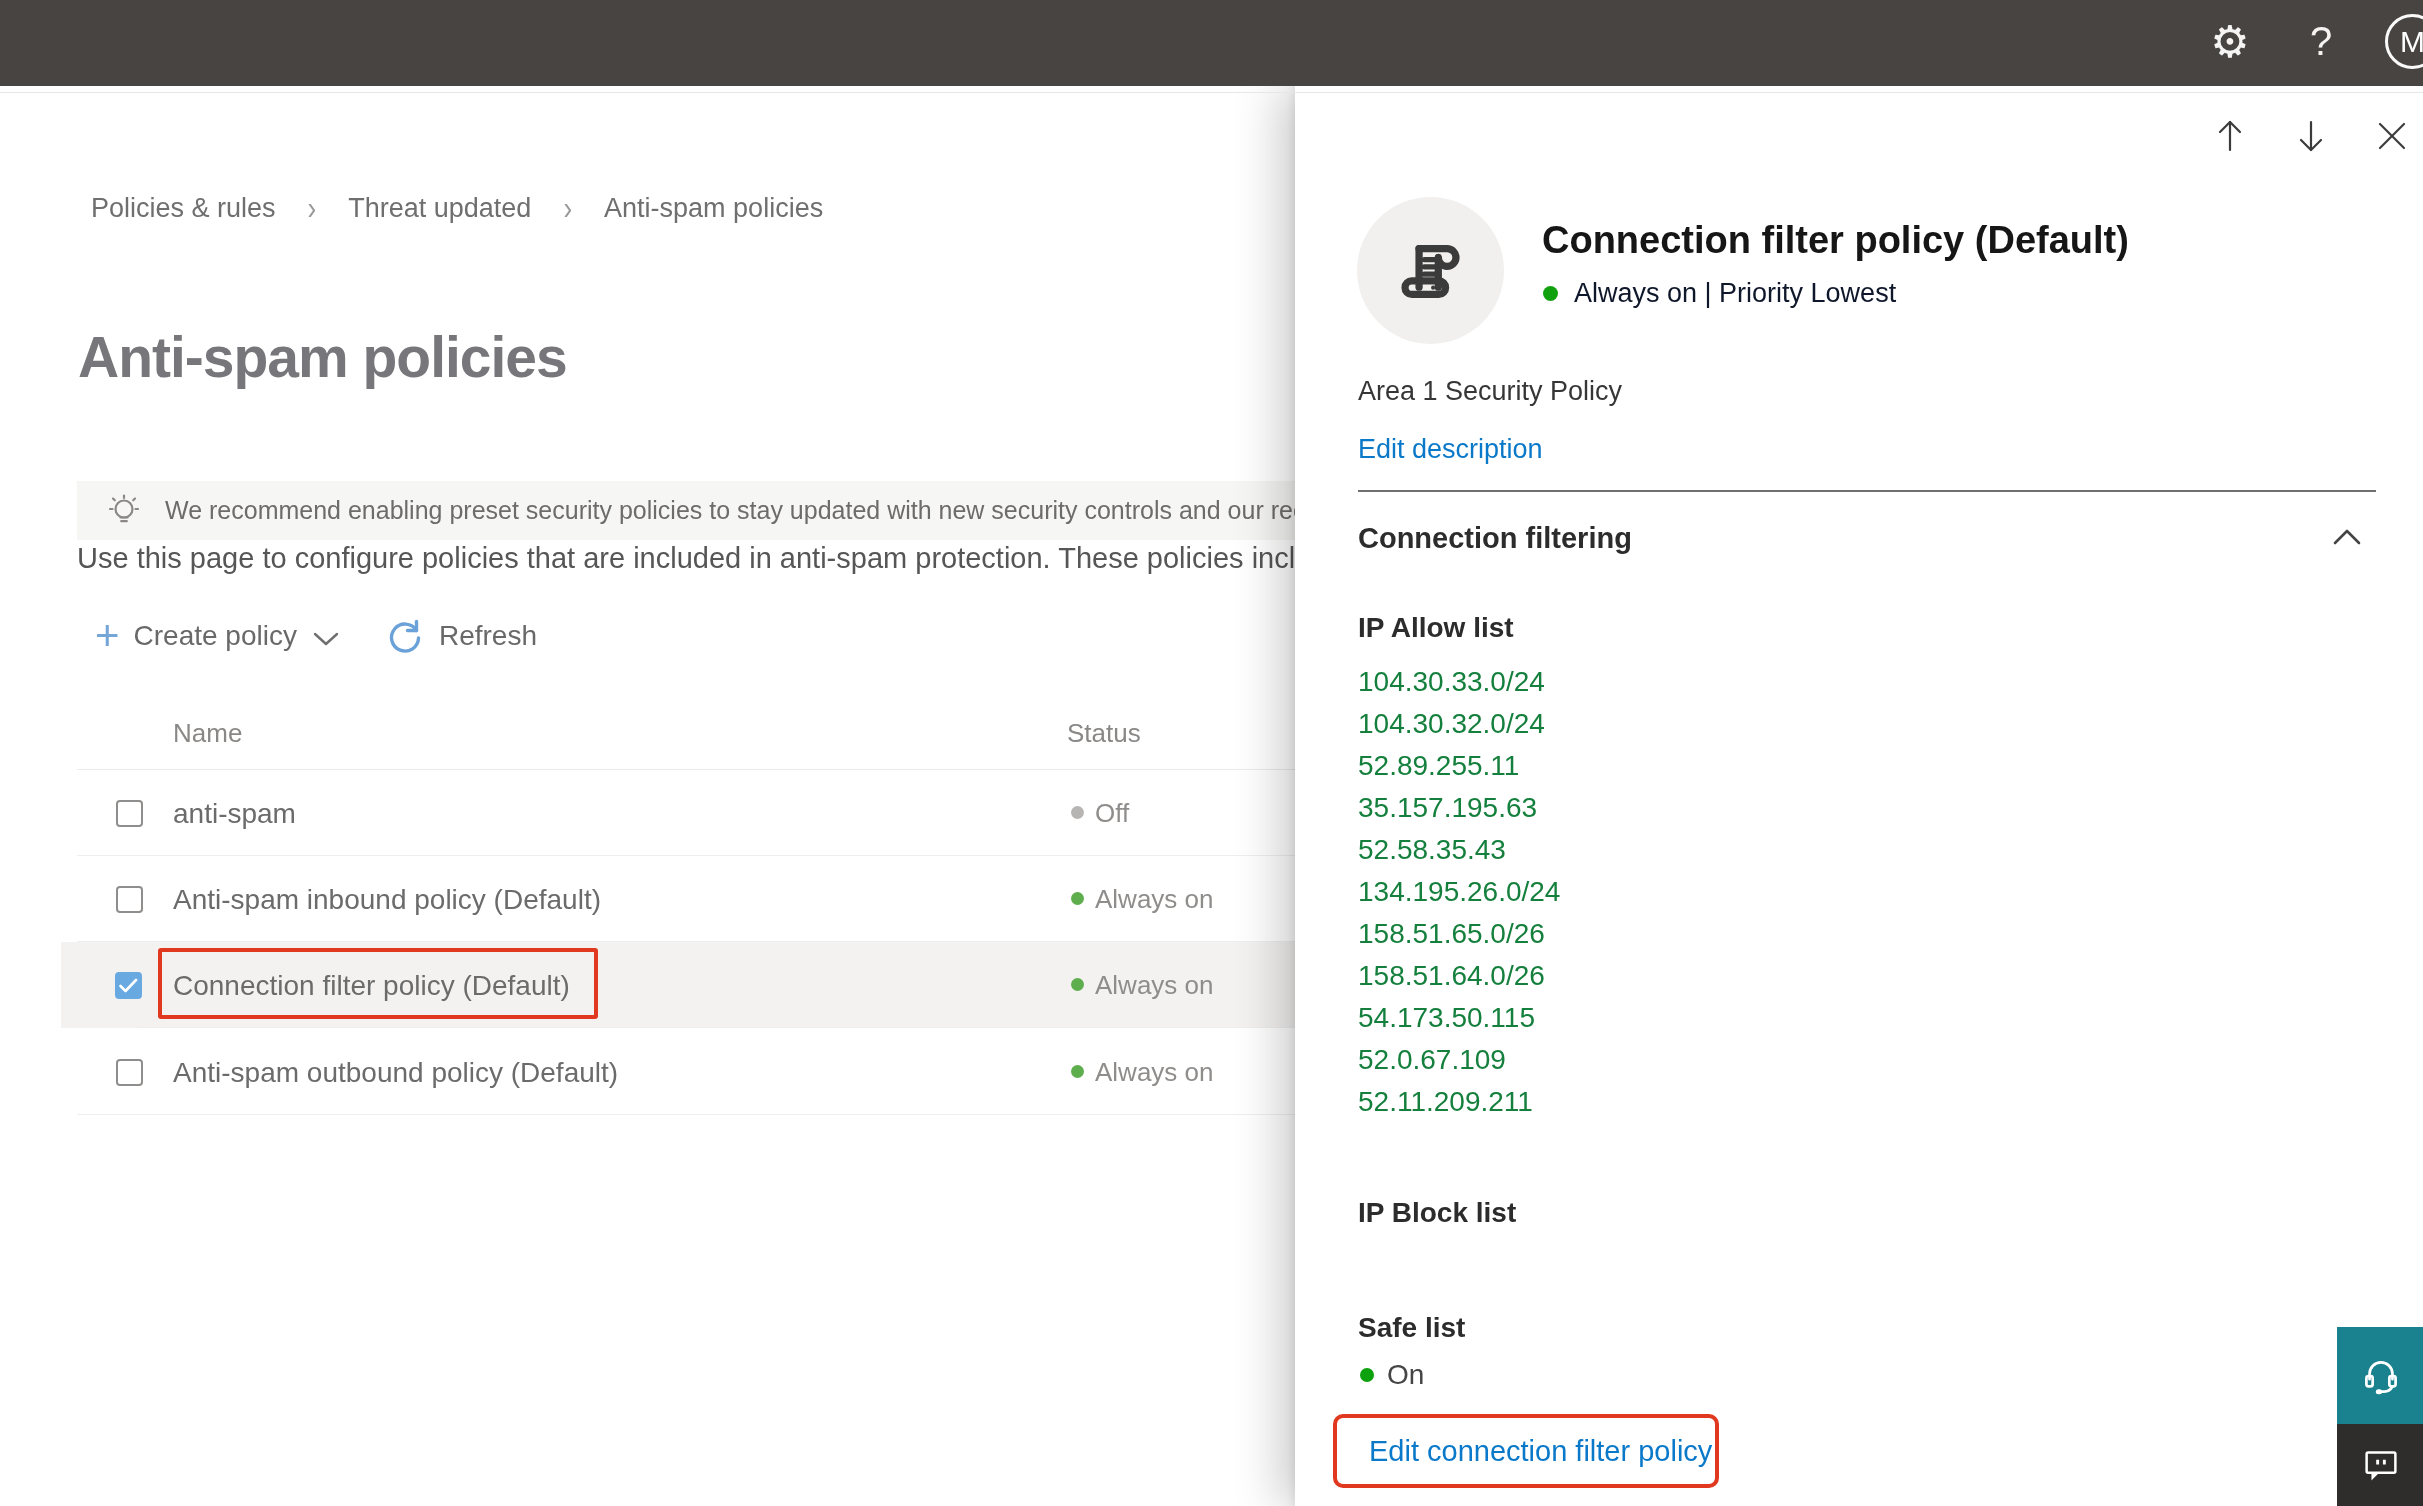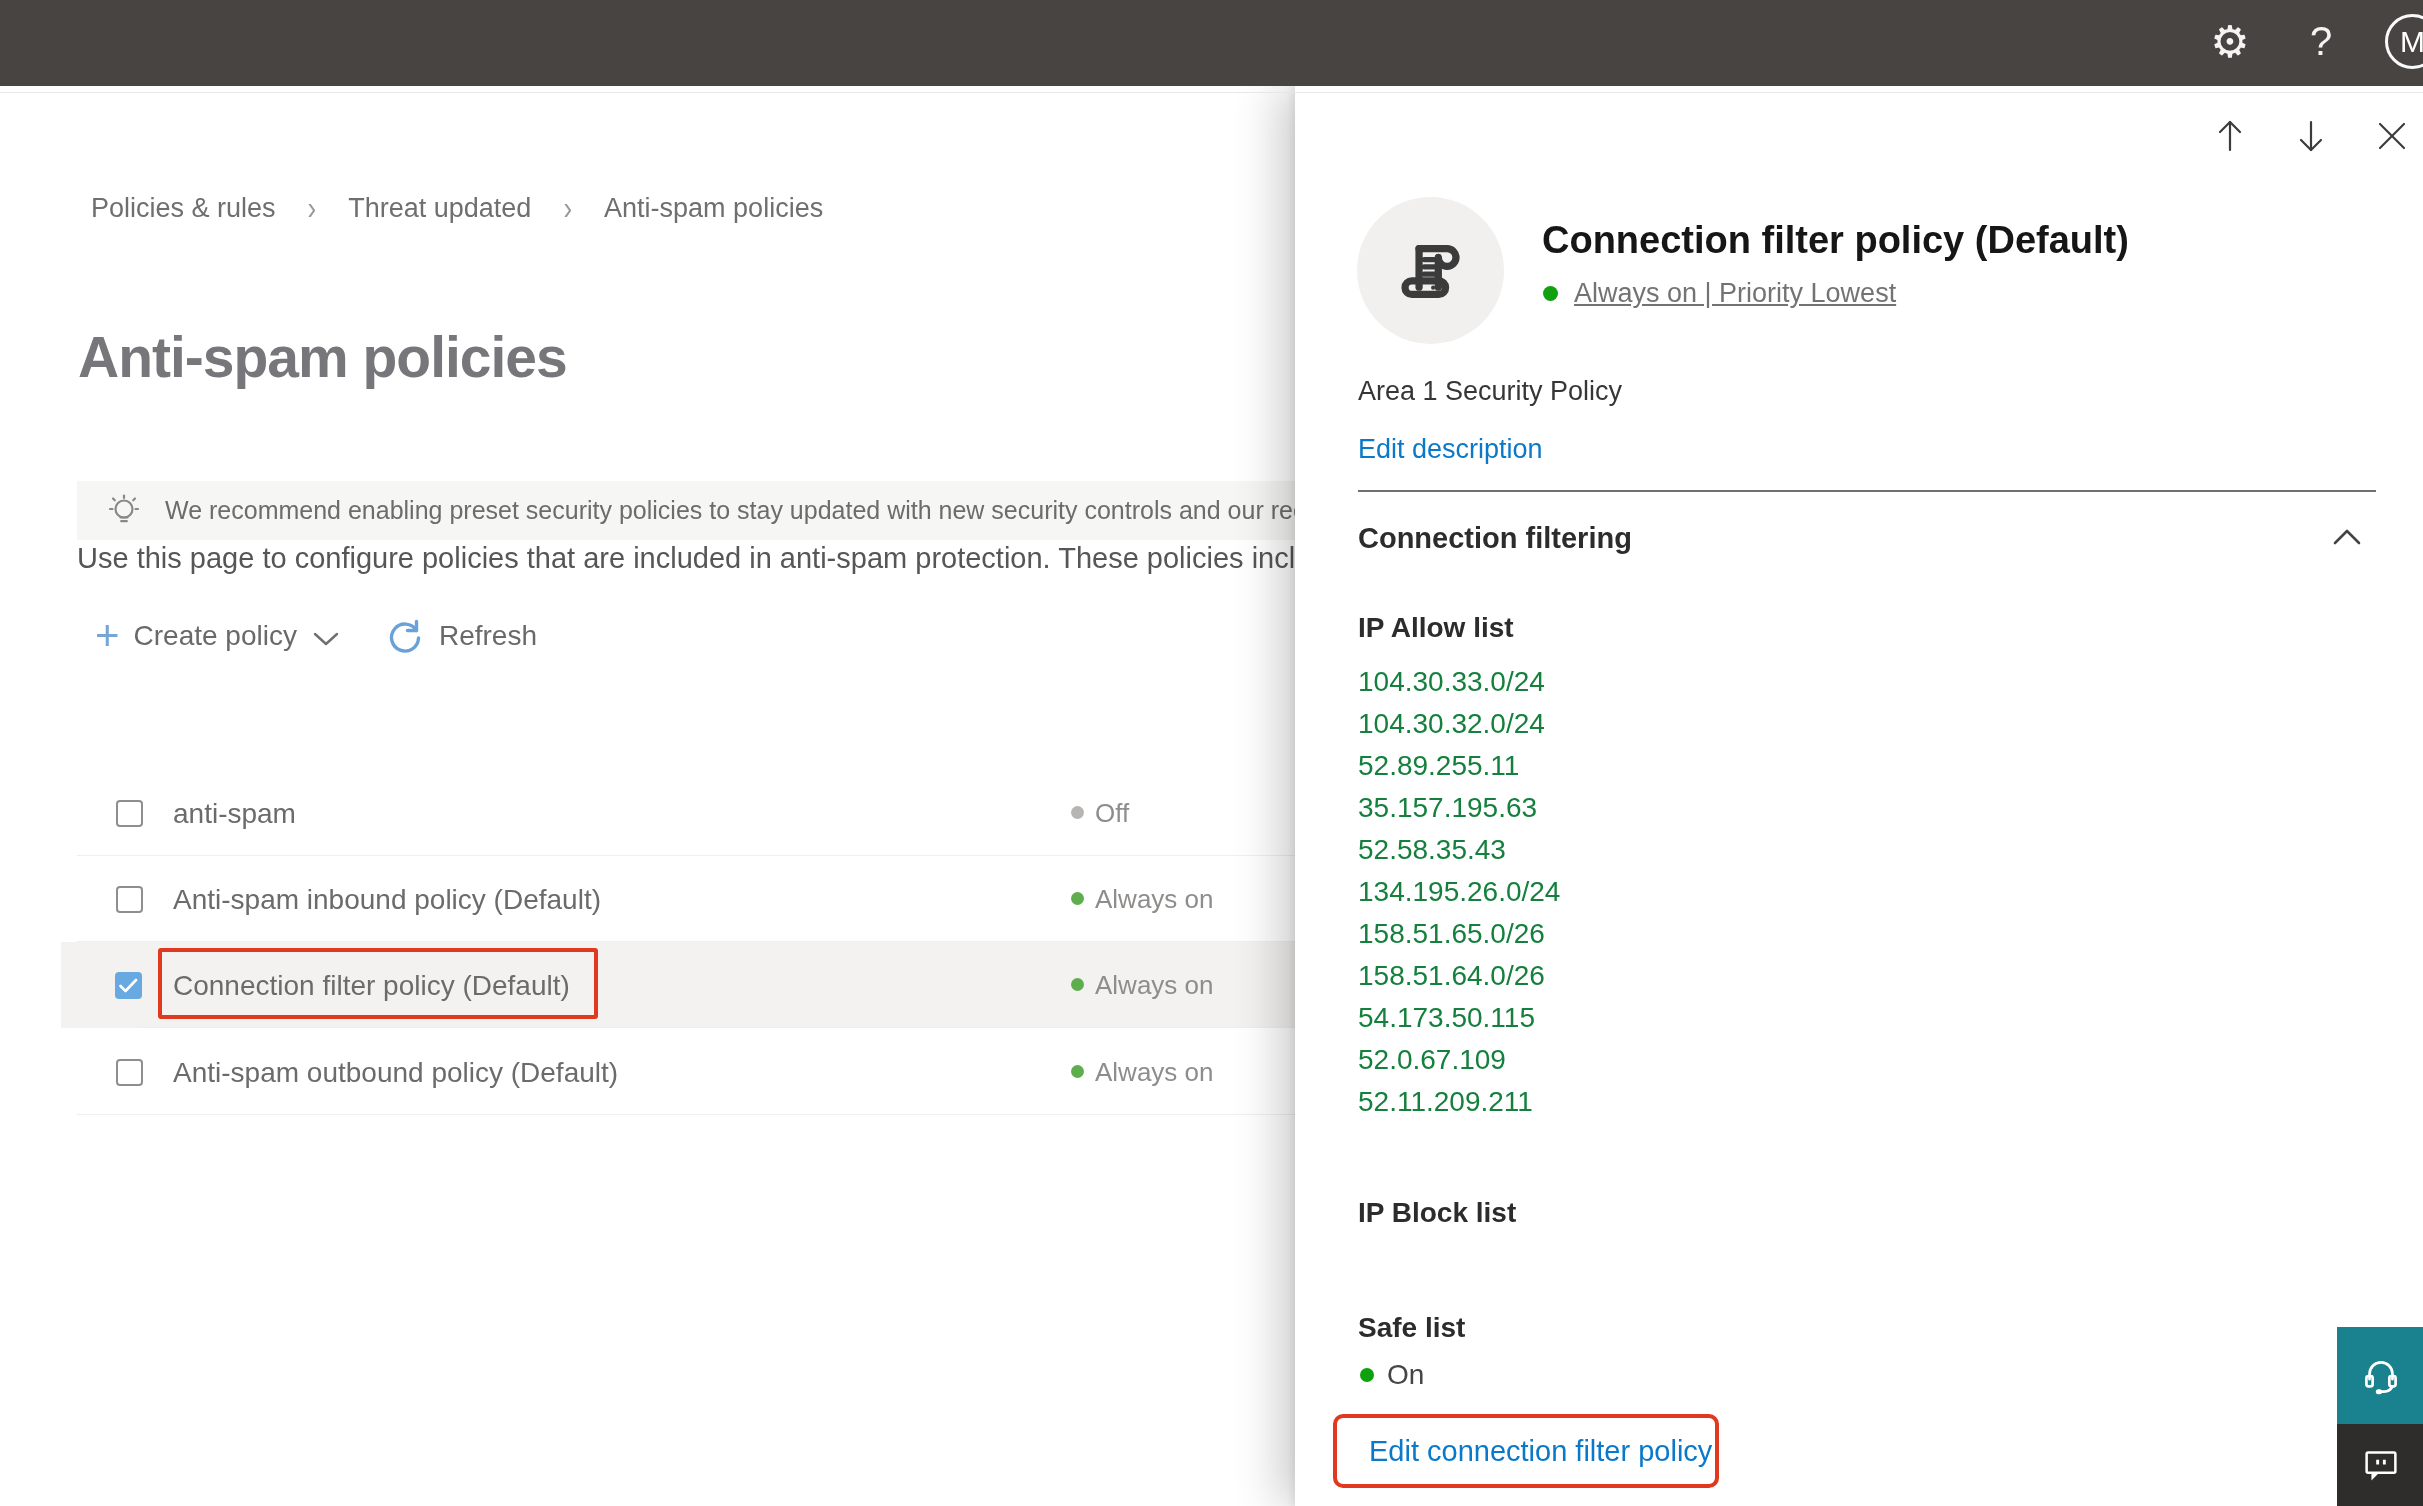--- a/index.html
+++ b/index.html
@@ -74,21 +74,21 @@
            box-shadow:-16px 0 44px rgba(0,0,0,0.20), -2px 0 8px rgba(0,0,0,0.08); }
 
   .panel-nav { position:absolute; top:32px; left:917px; display:flex; gap:45px; }
   .panel-nav .nav-ico { width:36px; height:36px; cursor:pointer; }
 
   .policy-avatar { position:absolute; left:62px; top:111px; width:147px; height:147px; border-radius:50%; background:#f1f0ef; display:flex; align-items:center; justify-content:center; }
 
   .panel-title { position:absolute; left:247px; top:133px; font-size:38px; font-weight:700; color:#161616; }
   .panel-status { position:absolute; left:248px; top:192px; display:flex; align-items:center; }
   .panel-status .sdot { width:15px; height:15px; border-radius:50%; background:#12a10e; margin-right:16px; }
-  .panel-status .stext { font-size:27px; color:#737373;text-decoration:underline; }
+  .panel-status .stext { font-size:27px; color:#0f172a; }
 
   .panel-desc { position:absolute; left:63px; top:290px; font-size:27px; color:#363636; }
   .link { color:#0b79c9; cursor:pointer; }
   .edit-desc { position:absolute; left:63px; top:348px; font-size:27px; }
 
   .panel-divider { position:absolute; left:63px; top:404px; width:1018px; height:2px; background:#707070; }
 
   .section-header { position:absolute; left:63px; top:436px; right:48px; cursor:pointer; }
   .section-header .sh-label { font-size:29px; font-weight:700; color:#2c2c2c; }
   .section-header .sh-chevron { position:absolute; right:15px; top:6px; }
@@ -159,20 +159,25 @@
     </div>
     <div class="tb-btn refresh-group">
       <svg class="refresh-icon" width="40" height="40" viewBox="0 0 40 40" fill="none" stroke="#6aa1d8" stroke-width="3.4" stroke-linecap="round" stroke-linejoin="round">
         <path d="M31.5 12.5 A13.5 13.5 0 1 0 33.5 20"></path>
         <path d="M31.5 3.5 v9 h-9"></path>
       </svg>
       <span class="tb-label">Refresh</span>
     </div>
   </div>
 
+  <div class="tbl-header">
+    <span class="col-name">Name</span>
+    <span class="col-status">Status</span>
+    <div class="underline"></div>
+  </div>
 
   <div class="tbl-row row-0">
     <span class="checkbox"></span>
     <span class="row-name">anti-spam</span>
     <span class="dot dot-off"></span>
     <span class="status-text">Off</span>
     <div class="row-line"></div>
   </div>
 
   <div class="tbl-row row-1">

